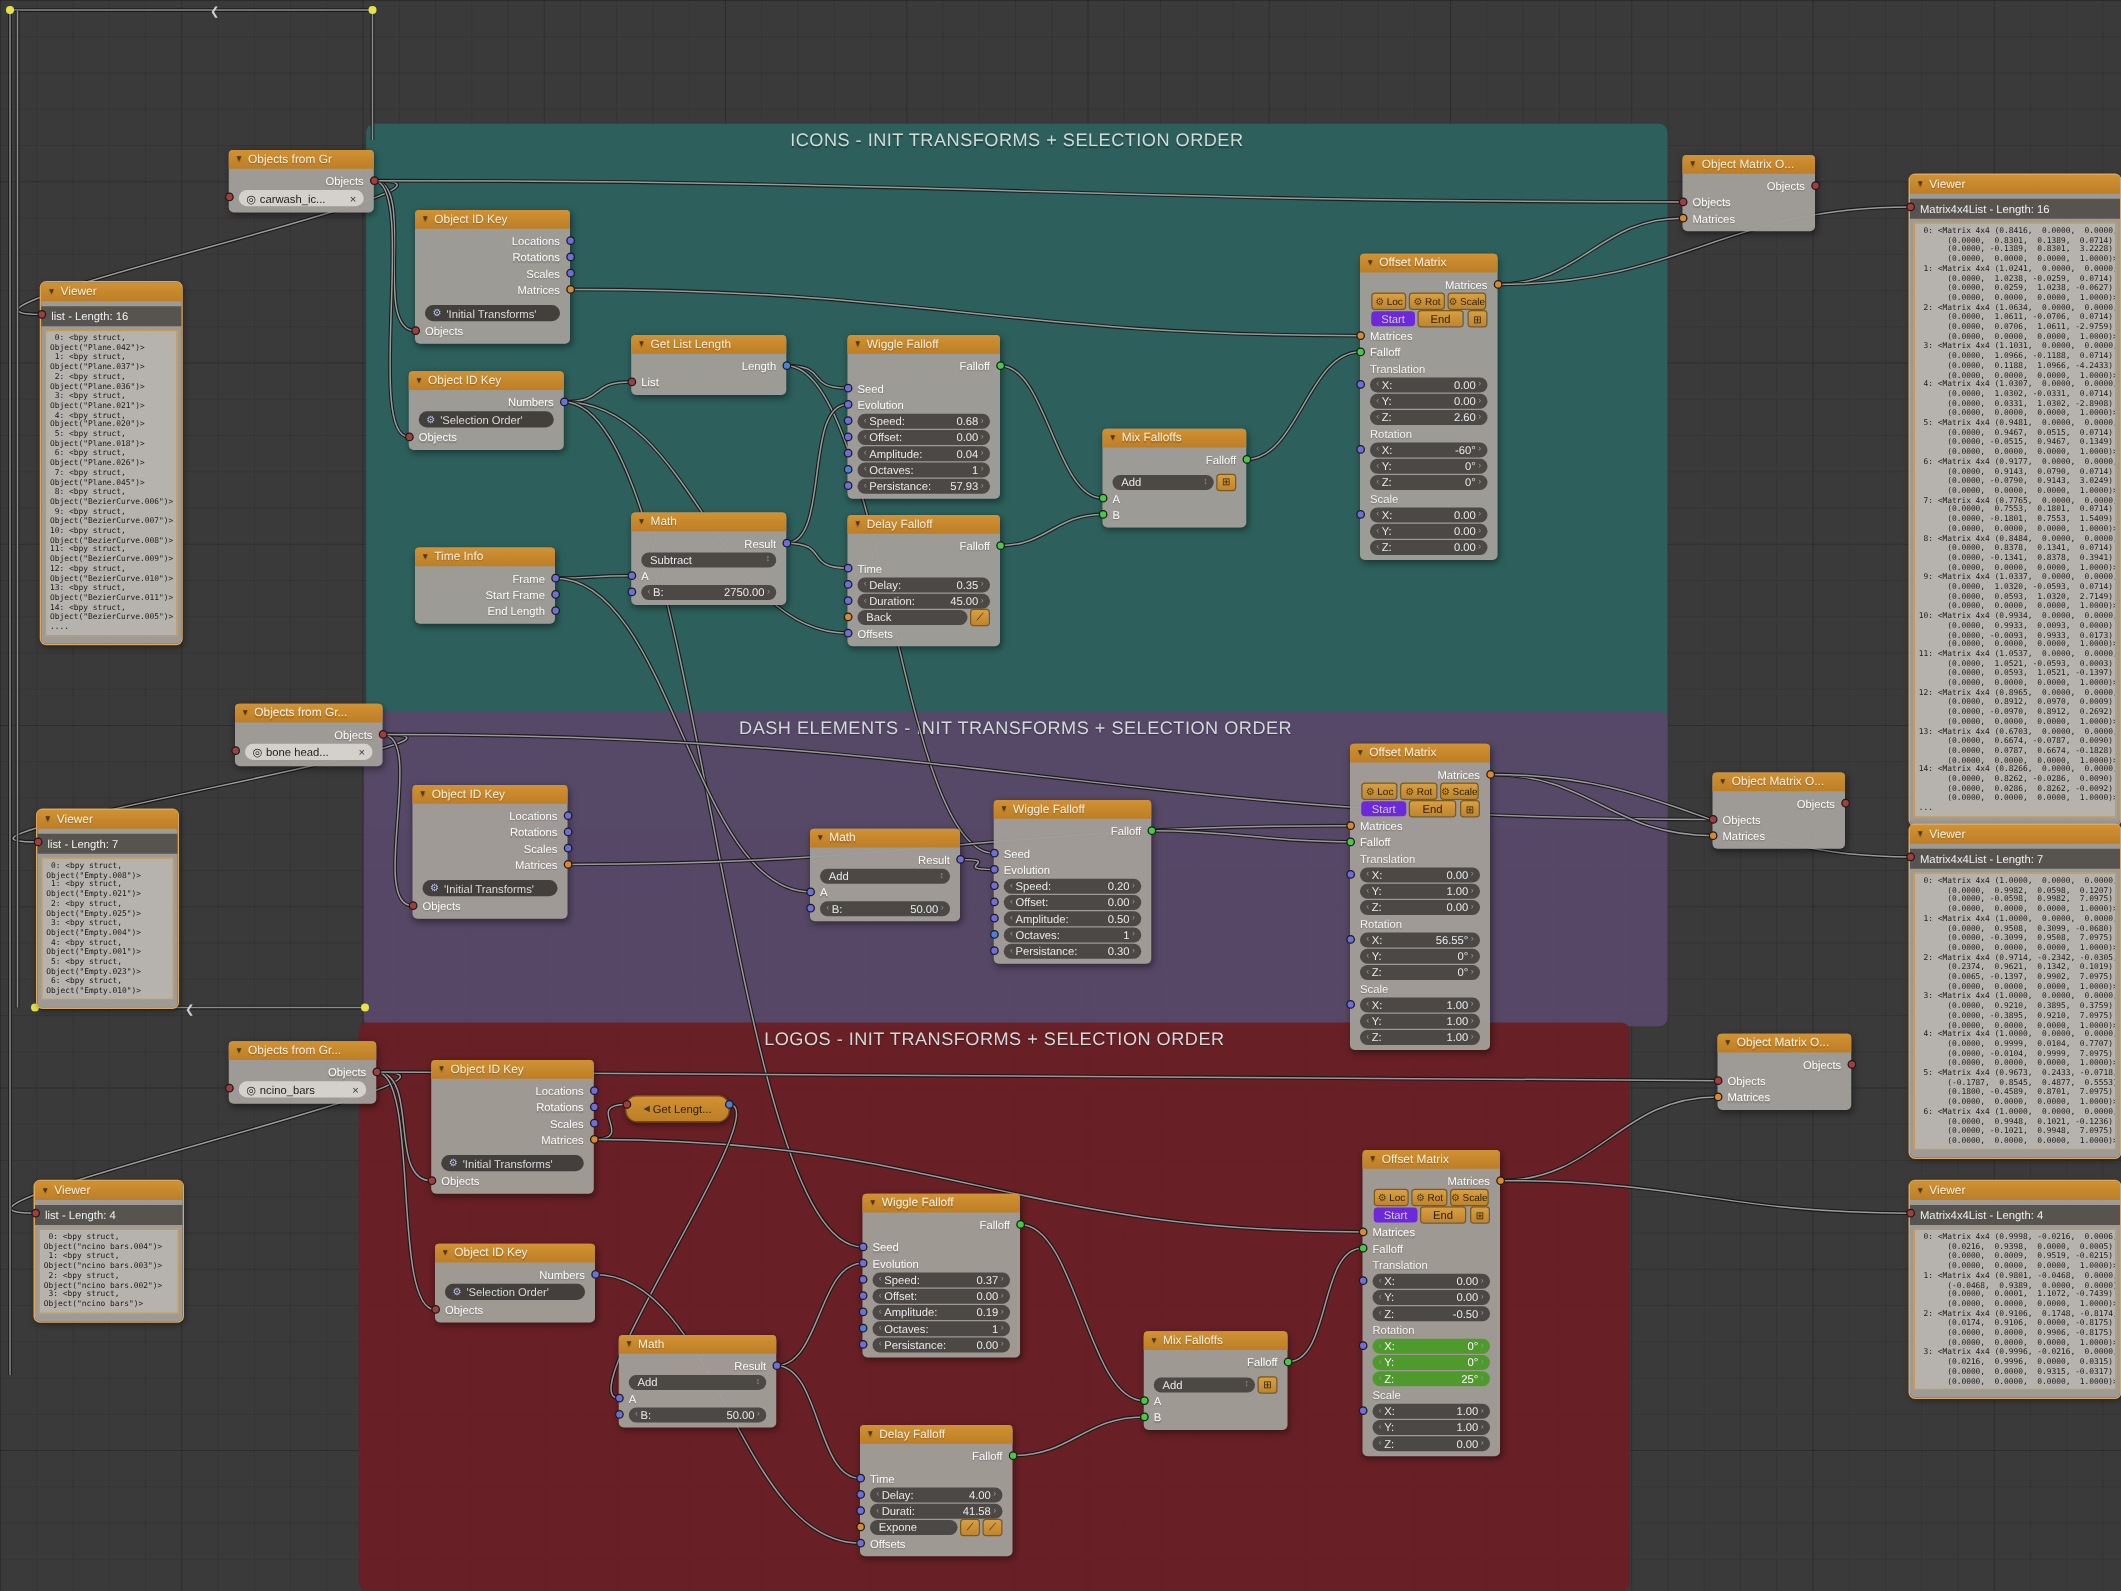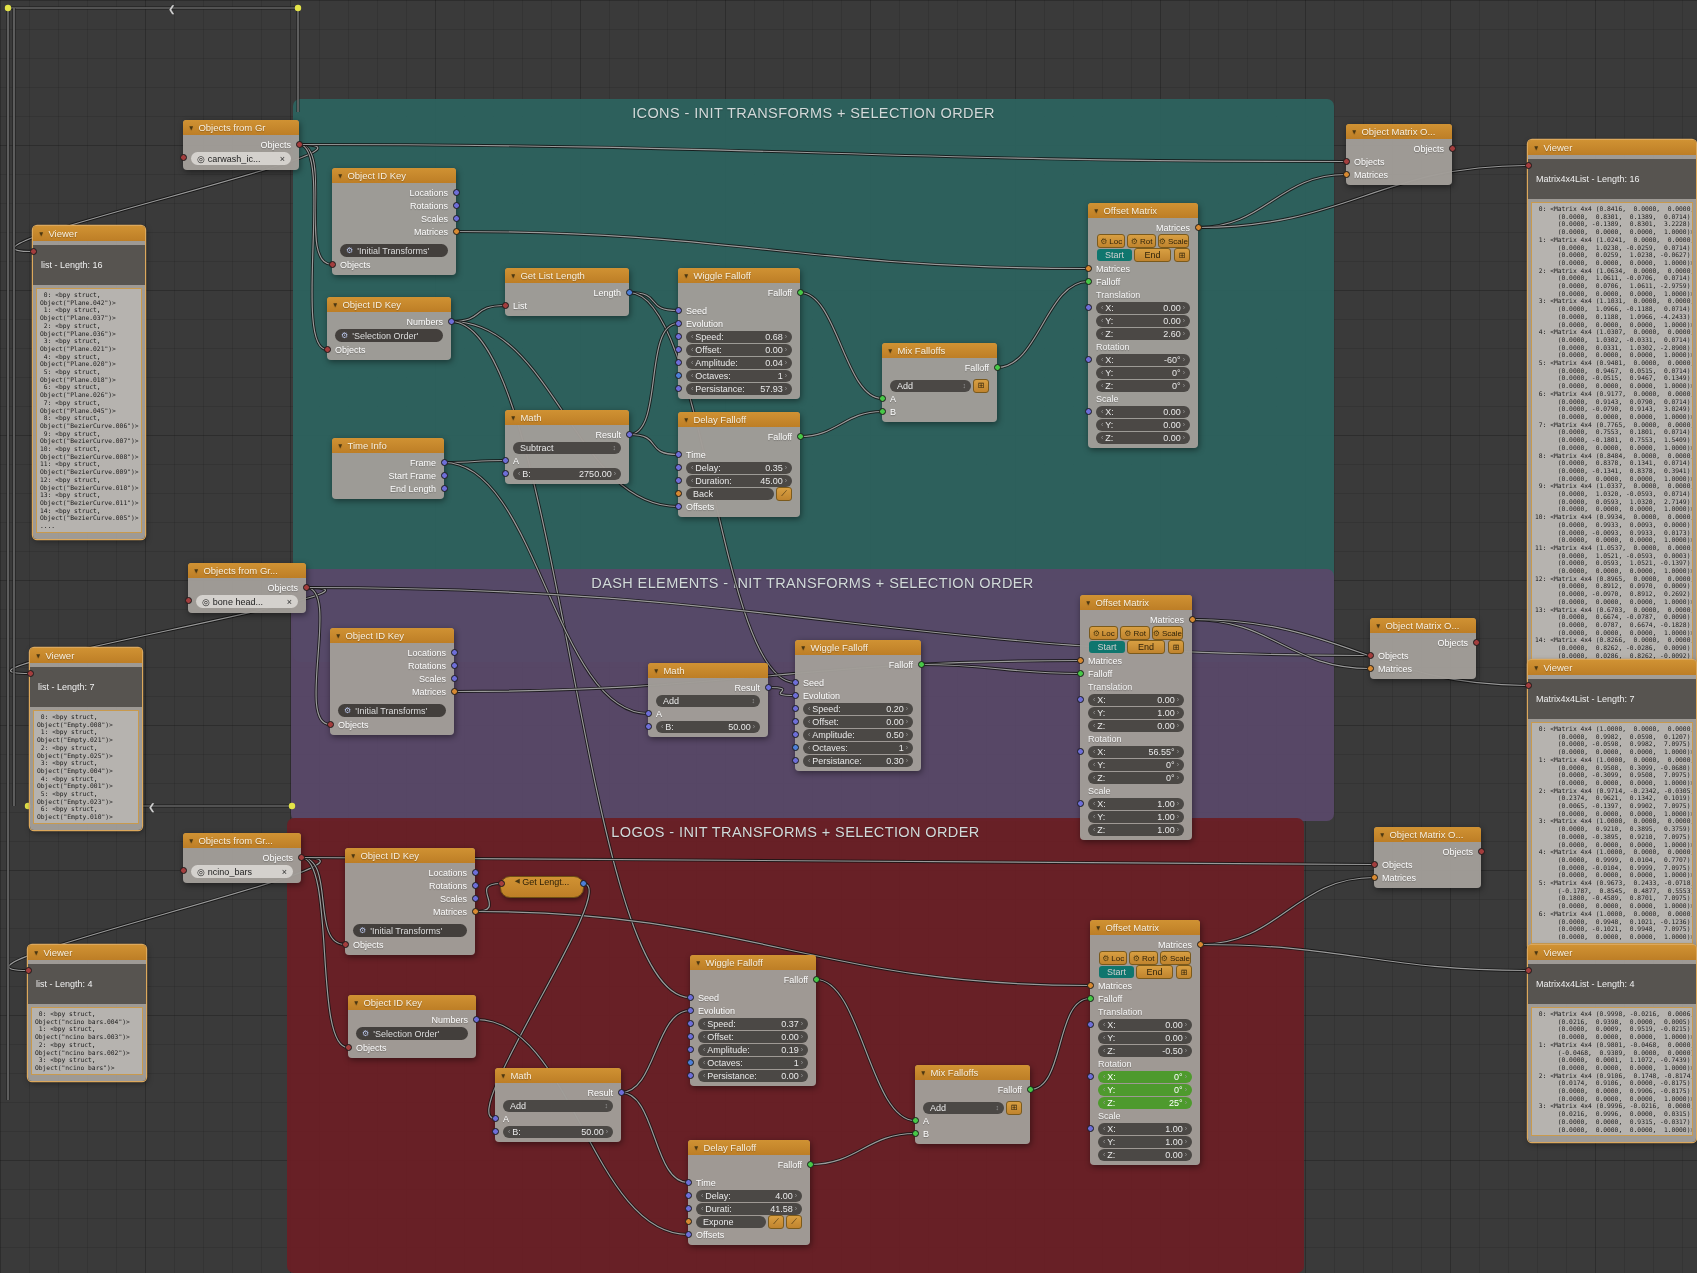--- a/index.html
+++ b/index.html
@@ -33,34 +33,34 @@
   .pill{flex:1;display:flex;align-items:center;height:12px;background:#4b4845;border-radius:7px;
     padding:0 5px;color:#e9e9e9;justify-content:space-between;overflow:hidden;}
   .pill.green{background:#4e9a2d;color:#fff;}
   .pill .ar{color:#9a9a9a;font-size:7px;}
   .pill .vlab{flex:1;text-align:left;padding:0 2px;}
   .pill .vval{padding:0 2px;}
   .btnw{flex:1;display:flex;align-items:center;gap:4px;height:13px;background:#433f3c;
     border-radius:8px;padding:0 6px;color:#dcdcdc;overflow:hidden;}
   .wicon{font-size:8px;color:#b8c4e8;}
   .sub{position:relative;height:16px;display:flex;align-items:center;background:#575450;
-    margin:1px 0;padding:12px 8px;color:#f0f0f0;}
+    margin:1px 0;padding:0 8px;color:#f0f0f0;}
   .mono{margin:3px 3px 2px;background:#b6b3af;border:1px solid #c89a4e;color:#191919;
     font-family:"DejaVu Sans Mono",monospace;font-size:6.3px;line-height:7.7px;white-space:pre;
     padding:2px 3px;overflow:hidden;}
   .obt{flex:1;height:12px;margin:0 1px;background:linear-gradient(#d89f42,#c0842e);
     border:1px solid #7b5a1c;border-radius:3px;color:#2b1f08;display:flex;align-items:center;
     justify-content:center;gap:2px;font-size:8px;}
   .seg{flex:1;height:12px;display:flex;align-items:center;justify-content:center;border-radius:3px;margin:0 1px;}
-  .seg.off{background:#0f766e;color:#cfcfcf;}
+  .seg.off{background:#6d28d9;color:#cfcfcf;}
   .seg.on{background:linear-gradient(#d89f42,#c0842e);color:#2b1f08;border:1px solid #7b5a1c;}
   .mini{width:14px;height:12px;margin-left:2px;background:linear-gradient(#d89f42,#c0842e);
     border:1px solid #7b5a1c;border-radius:3px;color:#2b1f08;font-size:8px;display:flex;
     align-items:center;justify-content:center;}
-  .colnode{position:absolute;z-index:3;height:20px;display:flex;align-items:flex-start;justify-content:center;
+  .colnode{position:absolute;z-index:3;height:20px;display:flex;align-items:center;justify-content:center;
     background:linear-gradient(#d09233,#bd7e26);border:1px solid #6e5014;border-radius:10px;
     color:#2b1f08;font-size:9px;box-shadow:1px 2px 5px rgba(0,0,0,.45);}
   .fieldp{flex:1;display:flex;align-items:center;gap:3px;height:13px;background:#d4d1cd;
     border-radius:8px;padding:0 6px;color:#222;overflow:hidden;}
   .fieldp .x{margin-left:auto;color:#333;}
 </style>
 </head>
 <body>
 
 <div id="canvas">

